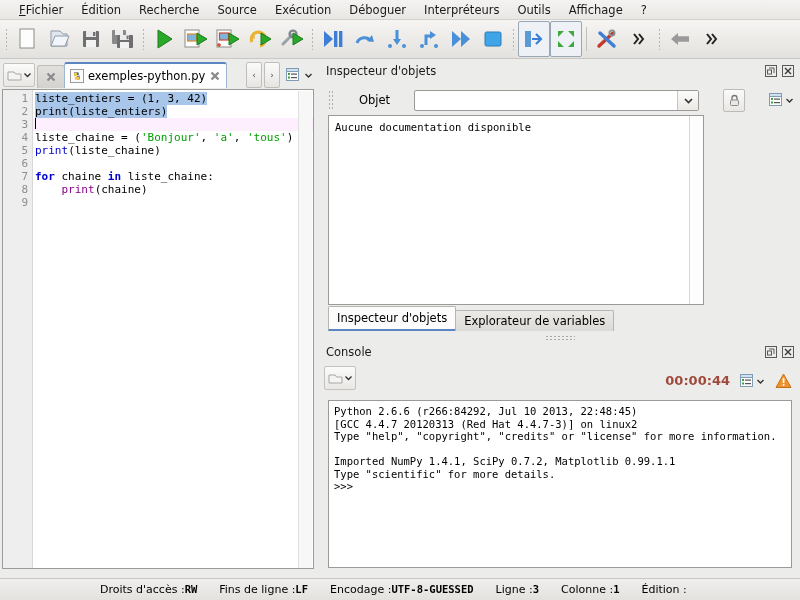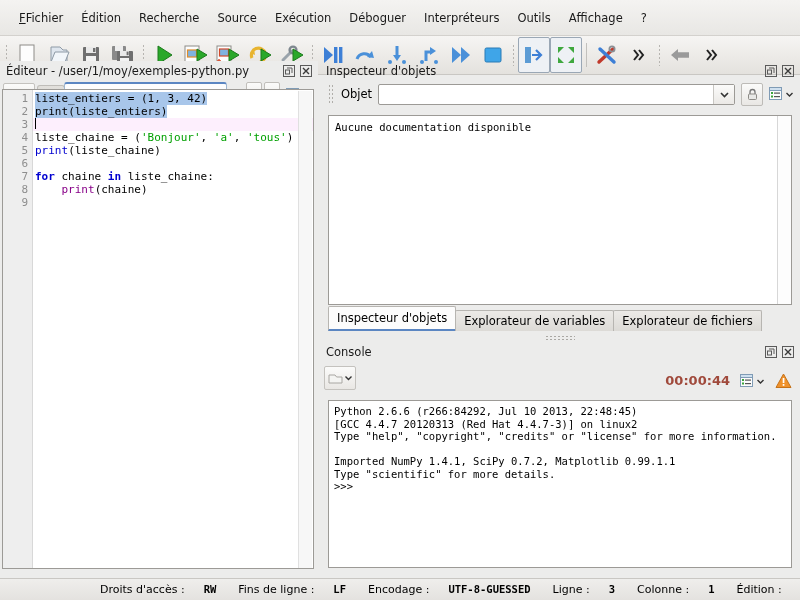--- a/index.html
+++ b/index.html
@@ -11,21 +11,21 @@
     font-family: "DejaVu Sans", "Liberation Sans", sans-serif;
     font-size: 11px;
     color: #000;
     overflow: hidden;
     -webkit-font-smoothing: antialiased;
   }
   #app { position: relative; width: 800px; height: 600px; }
 
   
   .menubar {
-    height: 36px;
+    height: 20px;
     background: linear-gradient(to bottom, #f4f3f1 0%, #e8e7e4 100%);
     border-bottom: 1px solid #d3d1cd;
     display: flex; align-items: center;
     padding-left: 10px;
     box-sizing: border-box;
   }
   .menuitem {
     padding: 2px 9px;
     font-size: 11.5px;
     color: #1a1a1a;
@@ -193,21 +193,22 @@
 
   
   #inspector-pane {
     position: absolute; left: 320px; top: 61px;
     width: 480px; height: 276px;
   }
   .objrow {
     display: flex; align-items: center;
     height: 26px;
     padding: 0 6px 0 8px;
-    gap: 6px;
+    gap: 24px;
+    margin-top: 6px;
   }
   .objlabel { font-size: 11.5px; }
   .combo {
     flex: 1;
     height: 21px;
     background: #fff;
     border: 1px solid #9c9a96;
     border-radius: 2px;
     display: flex; align-items: center;
     box-sizing: border-box;
@@ -228,21 +229,21 @@
   }
   .sqbtn {
     width: 20px; height: 21px;
     background: linear-gradient(to bottom,#fbfbfa,#e9e7e4);
     border: 1px solid #bdbbb7; border-radius: 2px;
     display: flex; align-items: center; justify-content: center;
     cursor: default;
   }
   .docbox {
     position: absolute; left: 8px; top: 54px;
-    width: 464px; height: 190px;
+    width: 376px; height: 190px;
     background: #fff;
     border: 1px solid #9c9a96;
     box-sizing: border-box;
     display: flex;
   }
   .doctext {
     flex: 1;
     font-family: "DejaVu Sans Mono", monospace;
     font-size: 10.5px;
     padding: 5px 0 0 6px;
@@ -340,21 +341,21 @@
     position: absolute; left: 0; bottom: 0;
     width: 800px; height: 22px;
     background: linear-gradient(to bottom,#efeeec,#e4e2df);
     border-top: 1px solid #c9c7c3;
     display: flex; align-items: center;
     box-sizing: border-box;
     padding-left: 100px;
     gap: 22px;
     font-size: 11px;
   }
-  .sitem { display: flex; gap: 19px; white-space: nowrap; }
+  .sitem { display: flex; gap: 0; white-space: nowrap; }
   .sitem .sval { font-weight: bold; font-family: "DejaVu Sans Mono", monospace; font-size: 10.5px; }
 
   
   svg { display: block; }
 </style>
 </head>
 <body>
 
 <div id="app">
 
@@ -577,42 +578,20 @@
     <div class="tbtn">
       <span>
         <svg width="16" height="16" viewBox="0 0 16 16">
             <path d="M3 3 l4 5 l-4 5 M8 3 l4 5 l-4 5" stroke="#222" stroke-width="2" fill="none"></path>
           </svg>
       </span>
     </div>
   </div>
 
   <div id="editor-pane">
-    <div class="panel-head">
-      <div class="panel-title">Éditeur - /user/1/moy/exemples-python.py</div>
-      <div class="panel-btns">
-        <div class="pbtn">
-          <span>
-            <svg width="12" height="12" viewBox="0 0 12 12">
-                <rect x="0.5" y="0.5" width="11" height="11" fill="none" stroke="#5a5a5a"></rect>
-                <path d="M4 3 h5 v5" fill="none" stroke="#5a5a5a"></path>
-                <rect x="2.5" y="5" width="4" height="4" fill="none" stroke="#5a5a5a"></rect>
-              </svg>
-          </span>
-        </div>
-        <div class="pbtn">
-          <span>
-            <svg width="12" height="12" viewBox="0 0 12 12">
-                <rect x="0.5" y="0.5" width="11" height="11" fill="none" stroke="#5a5a5a"></rect>
-                <path d="M3 3 l6 6 M9 3 l-6 6" stroke="#3a3a3a" stroke-width="1.4"></path>
-              </svg>
-          </span>
-        </div>
-      </div>
-    </div>
 
     <div class="etoolrow">
       <div class="browse-btn">
         <span>
           <svg width="17" height="14" viewBox="0 0 17 14">
               <path d="M2 4 h6 l1.6 2 H15 v6 H2 Z" fill="#f4f4f2" stroke="#a8a6a2"></path>
             </svg>
         </span>
         <span>
           <svg width="9" height="14" viewBox="0 0 9 14">
@@ -755,23 +734,20 @@
       <div class="doc-scroll"></div>
     </div>
 
     <div class="insp-tabs">
       <div class="itab active">
           <span>Inspecteur d'objets</span>
         </div>
       <div class="itab">
           <span>Explorateur de variables</span>
         </div>
-      <div class="itab">
-          <span>Explorateur de fichiers</span>
-        </div>
     </div>
   </div>
 
   <div class="grip-dots"></div>
 
   <div id="console-pane">
     <div class="panel-head">
       <div class="panel-title">Console</div>
       <div class="panel-btns">
         <div class="pbtn">

